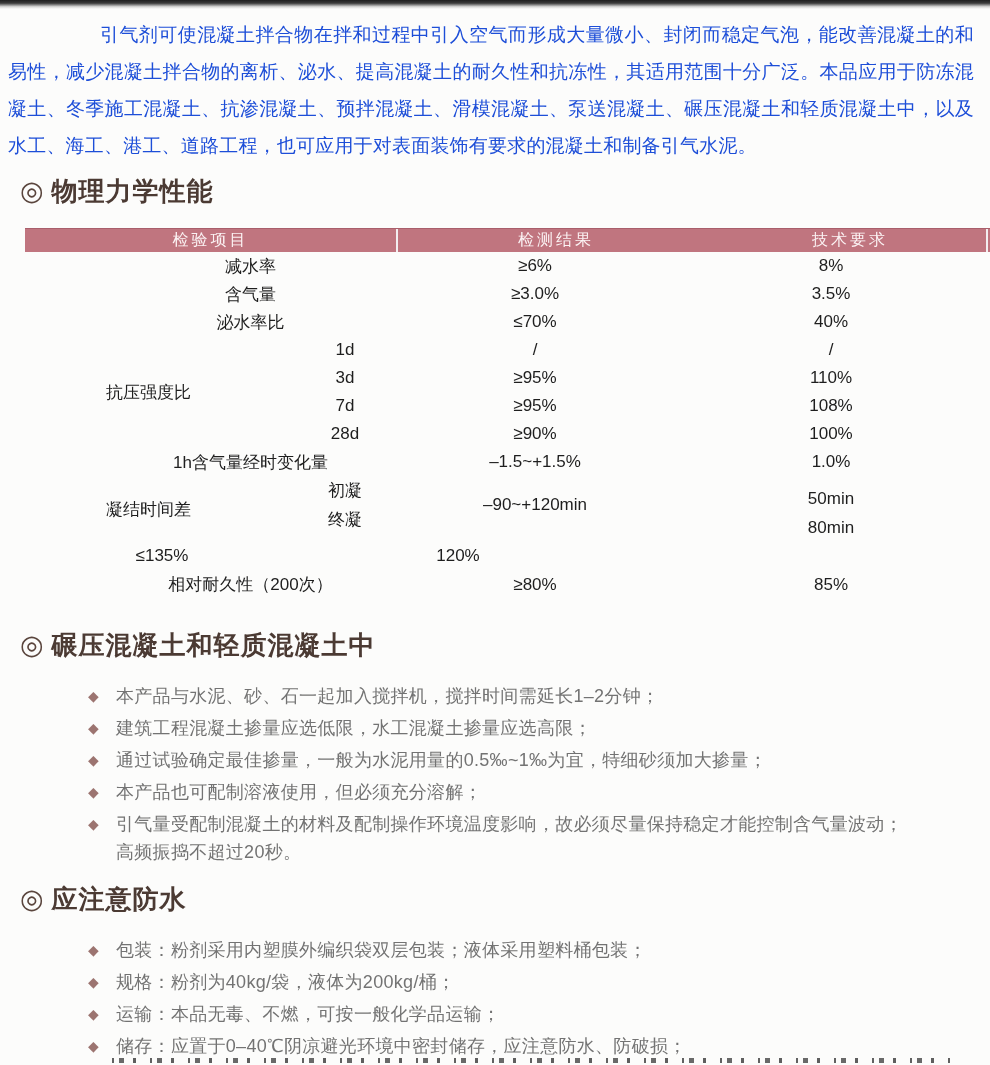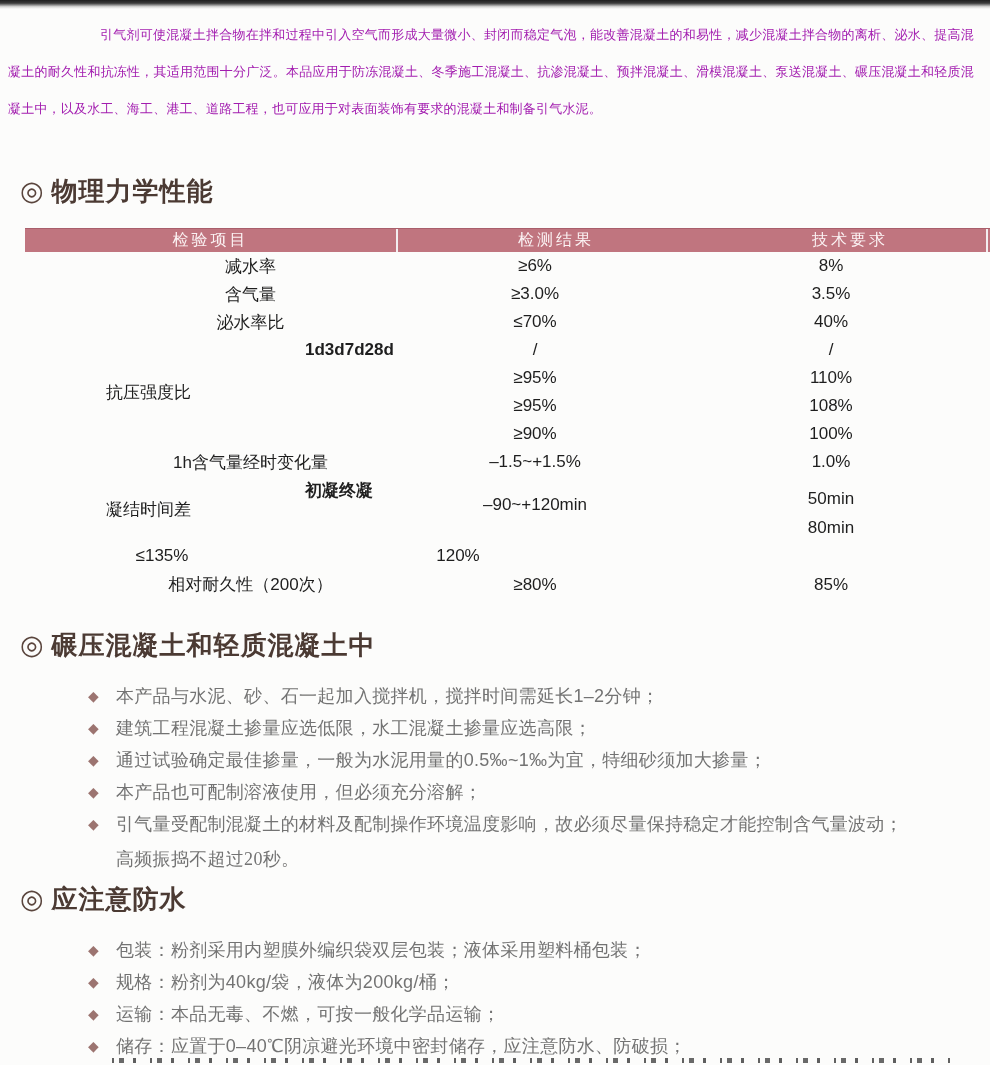--- a/index.html
+++ b/index.html
@@ -14,24 +14,24 @@
     font-family: "Liberation Sans", sans-serif;
     color: #1e1e1e;
   }
   .top-shade {
     position: absolute; top: 0; left: 0;
     width: 100%; height: 9px;
     background: linear-gradient(180deg, #1f1f1f 0%, #3c3c3c 35%, rgba(110,110,110,0.25) 75%, rgba(255,255,255,0) 100%);
   }
   .intro {
     position: absolute; top: 16px; left: 8px; width: 966px;
-    font-size: 13px; line-height: 37px;
+    font-size: 19px; line-height: 37px;
     text-align: justify;
     text-indent: 92px;
-    color: #a21caf;
+    color: #1d4ed8;
     letter-spacing: 0.2px;
   }
   .sec-heading {
     position: absolute; left: 20px;
     font-size: 26px; font-weight: bold; line-height: 30px;
     color: #4b3a33; letter-spacing: 1px;
     white-space: nowrap;
     display: flex; align-items: center;
   }
   .sec-marker { font-size: 27px; font-weight: normal; margin-right: 7px; color: #5a453d; }
@@ -53,40 +53,40 @@
 
   .t-row { display: flex; height: 28px; align-items: center; }
   .c1 { width: 373px; text-align: center; padding-left: 78px; }
   .c2 { width: 274px; text-align: center; }
   .c3 { width: 318px; text-align: center; }
   .t-row.tall { height: 29px; }
 
   .t-group { display: flex; }
   .g-c1 { width: 373px; display: flex; }
   .g-label { flex: 1; display: flex; align-items: center; padding-left: 81px; }
-  .g-subs { width: 80px; margin-right: 13px; display: flex; flex-direction: row; font-weight: bold; }
+  .g-subs { width: 80px; margin-right: 13px; display: flex; flex-direction: column; }
   .g-age { height: 28px; line-height: 28px; text-align: center; }
   .g-age.t29 { height: 29px; line-height: 29px; }
   .g-right { display: flex; flex-direction: column; }
   .g-subrow { display: flex; height: 28px; align-items: center; }
   .c2.span2 { display: flex; align-items: center; justify-content: center; height: 58px; }
   .g-col3 { width: 318px; display: flex; flex-direction: column; margin-top: 8px; }
   .g-res { height: 29px; line-height: 29px; text-align: center; }
 
   
   .blist { position: absolute; left: 88px; width: 888px; list-style: none; }
   .usage-pos { top: 686px; }
   .pack-pos { top: 940px; }
   .bullet { display: flex; align-items: flex-start; margin-bottom: 12px; }
   .bullet-marker {
     color: #9c7470; font-size: 14px; line-height: 20px;
     width: 28px; flex-shrink: 0;
   }
   .bullet-text { font-size: 18px; line-height: 20px; color: #737373; letter-spacing: 0.3px; }
-  .bullet-text .cont { display: block; margin-top: 15px; font-family: Liberation Serif, serif; }
+  .bullet-text .cont { display: block; margin-top: 8px; }
 
   .cutoff {
     position: absolute; top: 1058px; left: 112px; width: 842px; height: 5px;
     background: repeating-linear-gradient(90deg,
       #2e2e2e 0px 2px, rgba(0,0,0,0) 2px 7px,
       #383838 7px 12px, rgba(0,0,0,0) 12px 21px,
       #2a2a2a 21px 24px, rgba(0,0,0,0) 24px 38px);
     opacity: 0.75;
   }
 </style>

